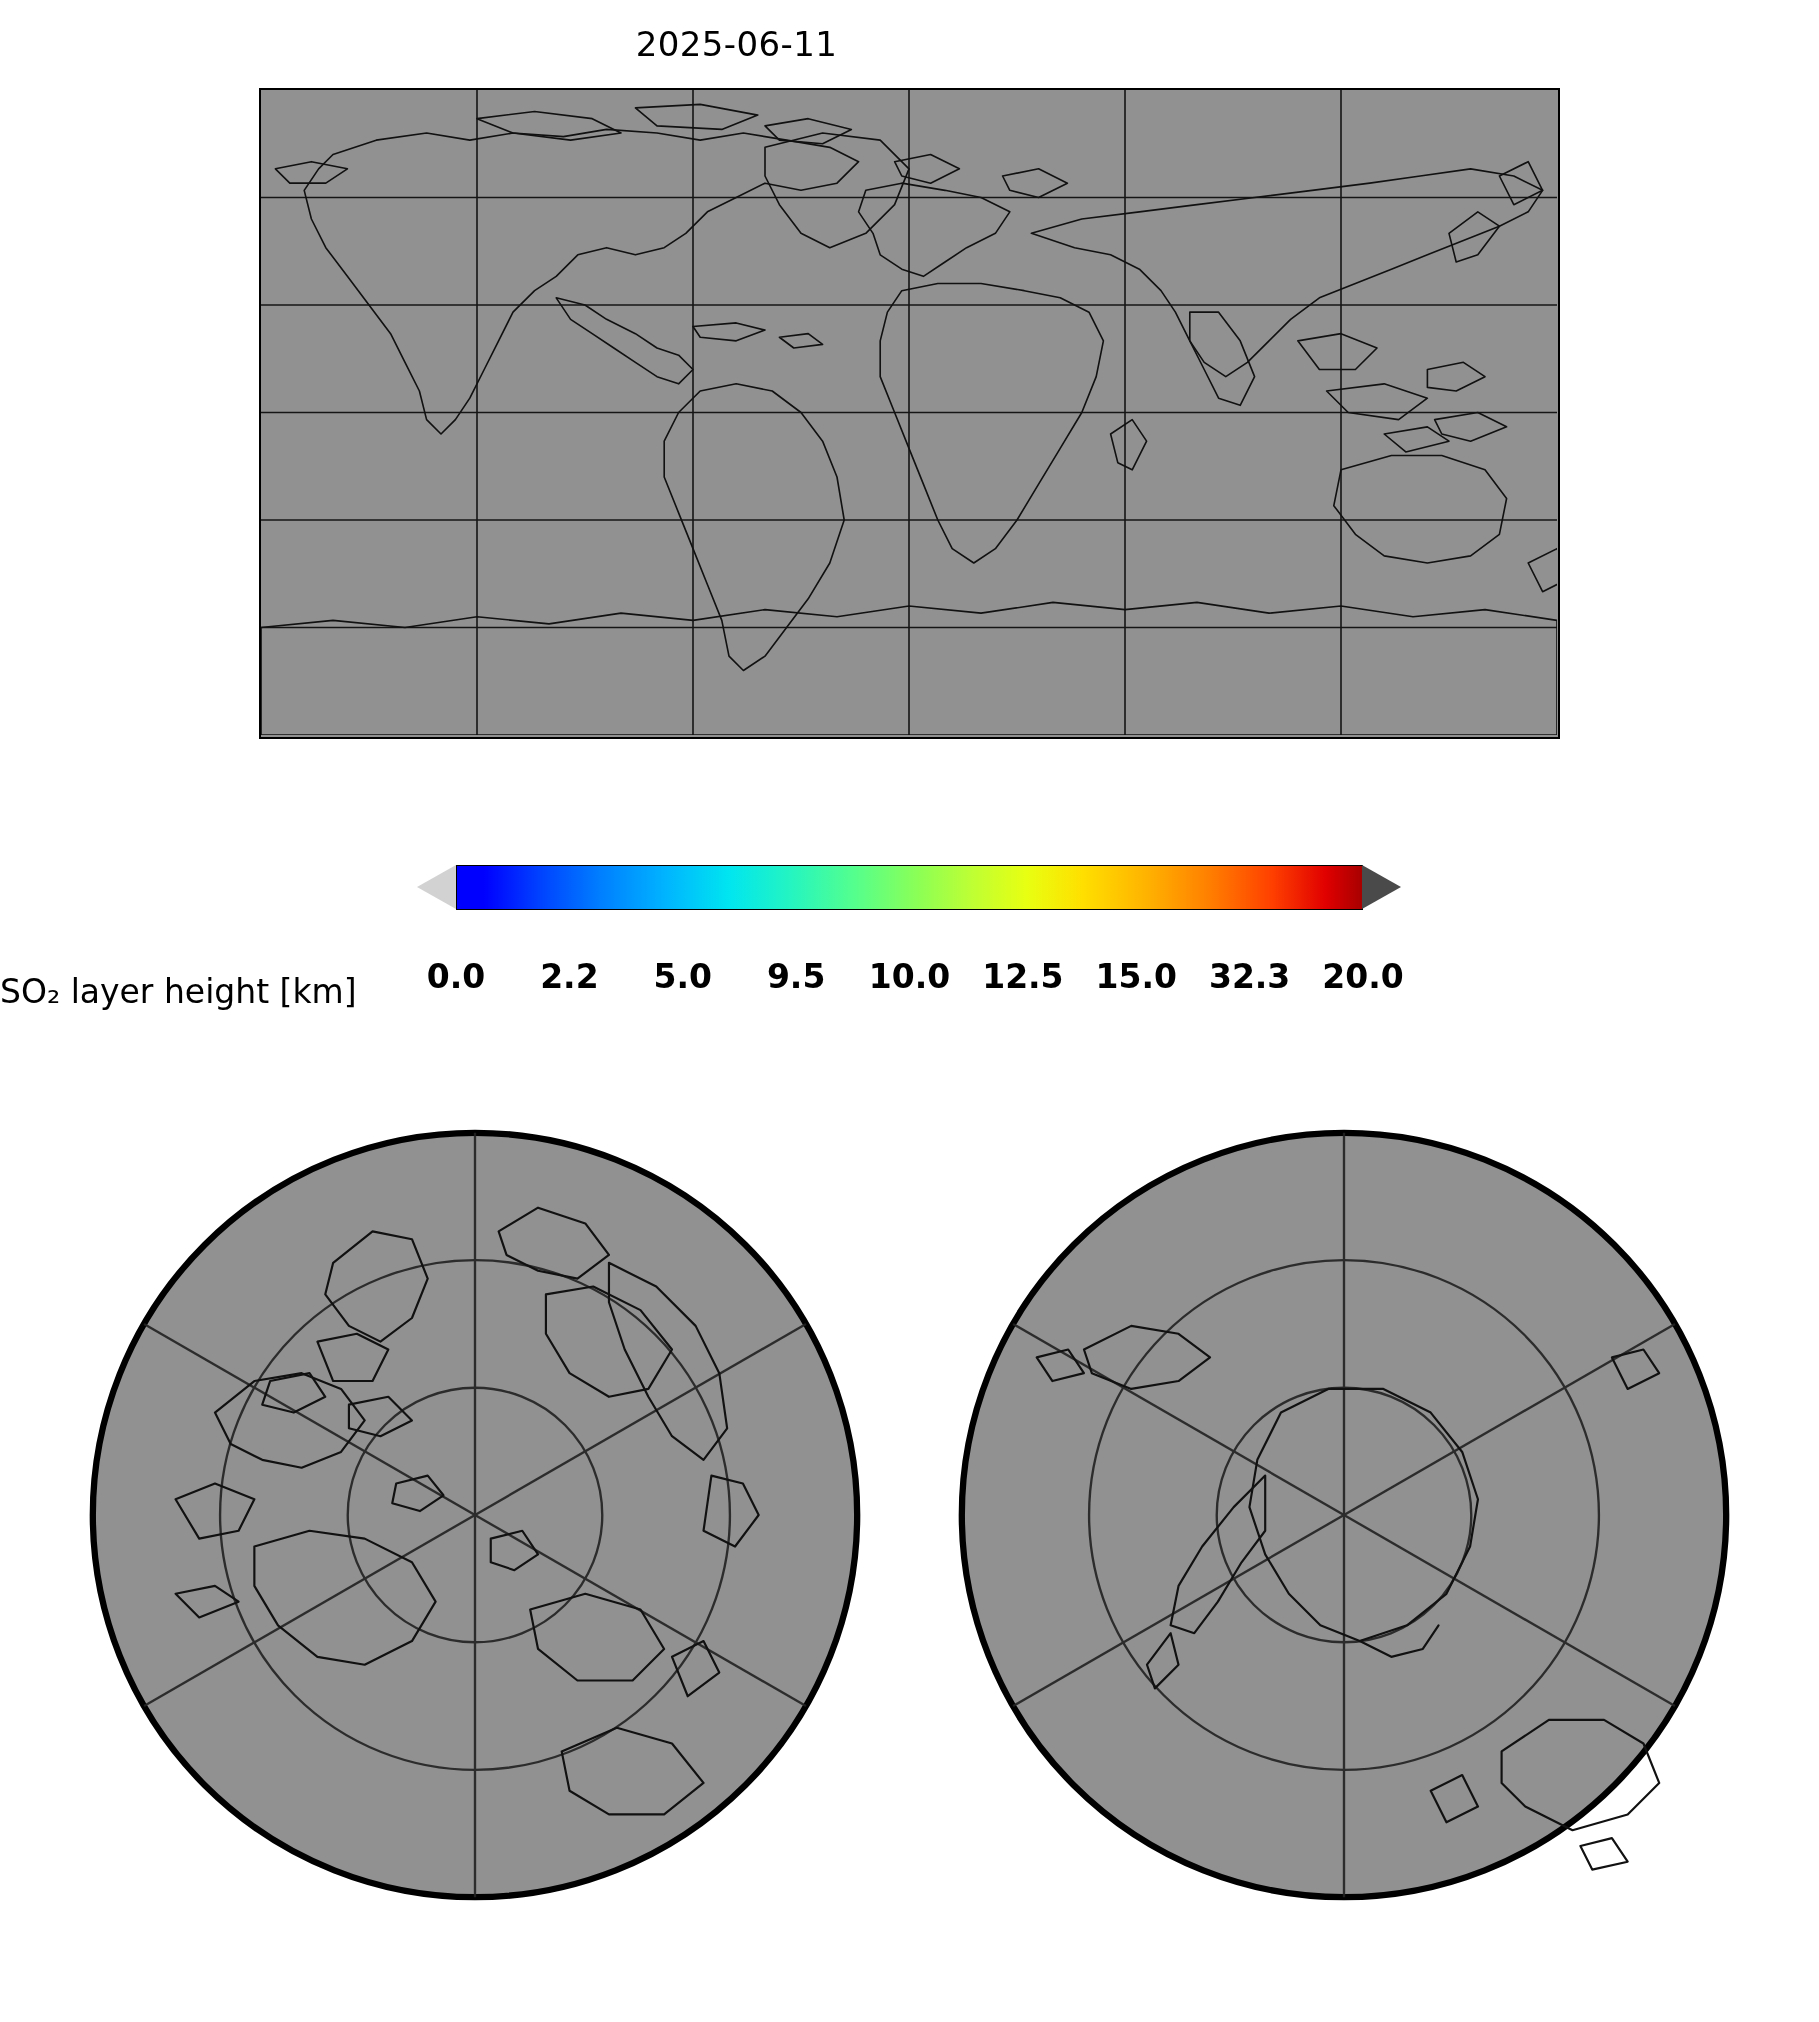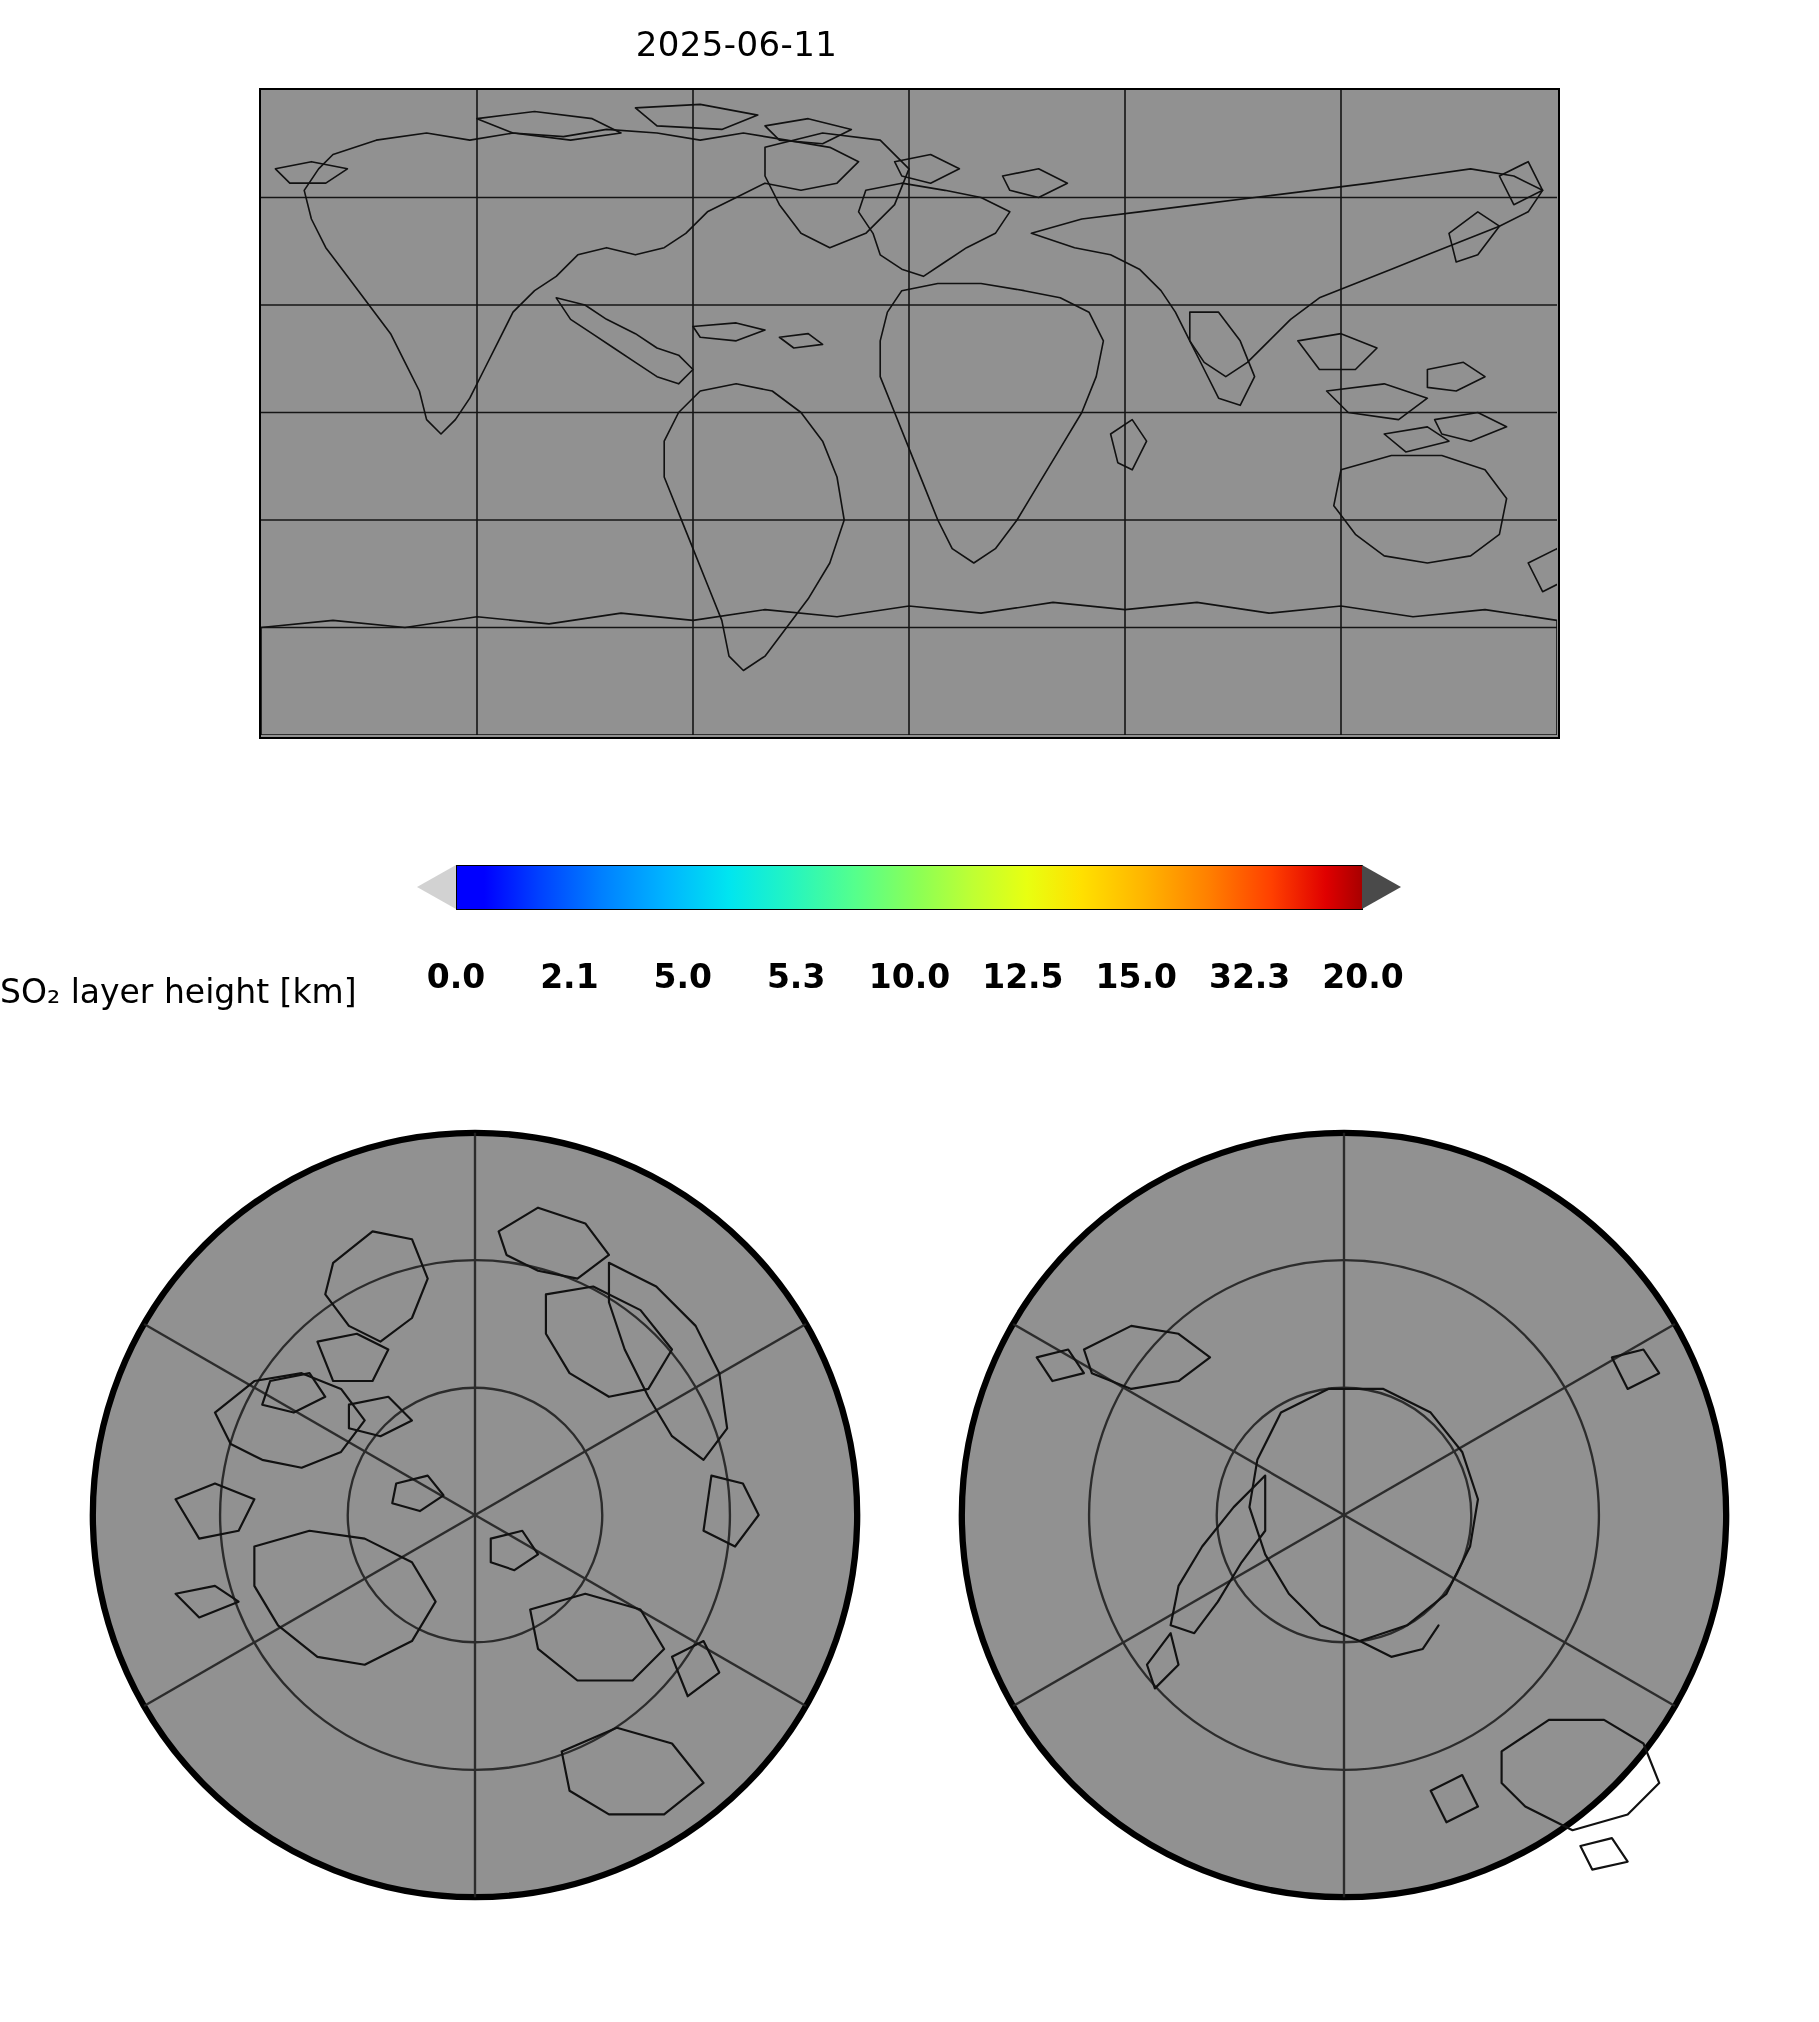--- a/index.html
+++ b/index.html
@@ -218,23 +218,23 @@
   </div>
 
   <div class="cbar-wrap">
     <div class="cbar-cap-left"></div>
     <div class="cbar-body"></div>
     <div class="cbar-cap-right"></div>
   </div>
   <div class="cbar-wrap" style="top:911px;height:51px;">
     <div class="cbar-ticks">
       <span class="cbar-tick" style="left:0%">0.0</span>
-      <span class="cbar-tick" style="left:12.5%">2.1</span>
+      <span class="cbar-tick" style="left:12.5%">2.2</span>
       <span class="cbar-tick" style="left:25%">5.0</span>
-      <span class="cbar-tick" style="left:37.5%">5.3</span>
+      <span class="cbar-tick" style="left:37.5%">9.5</span>
       <span class="cbar-tick" style="left:50%">10.0</span>
       <span class="cbar-tick" style="left:62.5%">12.5</span>
       <span class="cbar-tick" style="left:75%">15.0</span>
       <span class="cbar-tick" style="left:87.5%">32.3</span>
       <span class="cbar-tick" style="left:100%">20.0</span>
     </div>
   </div>
   <div class="cbar-label">SO₂ layer height [km]</div>
 
   <div class="polar north">

